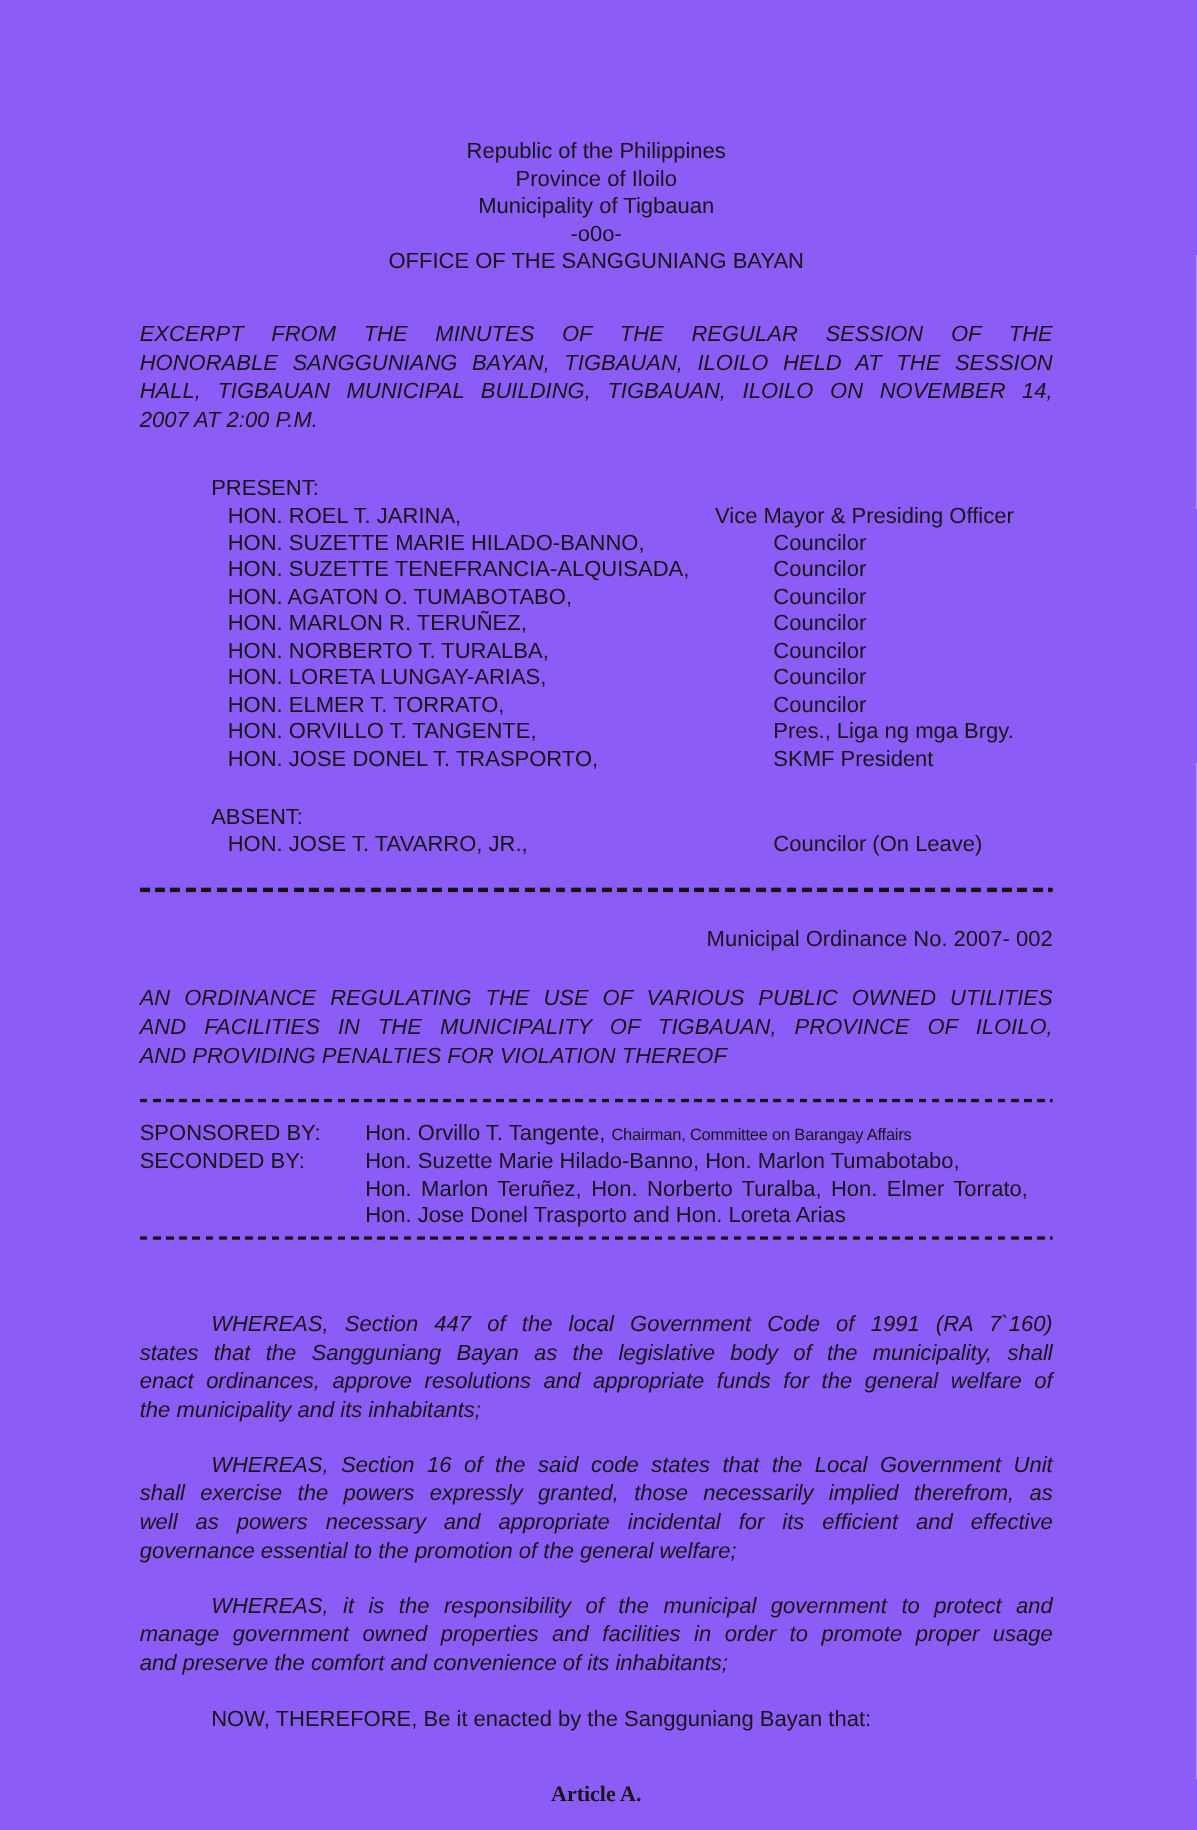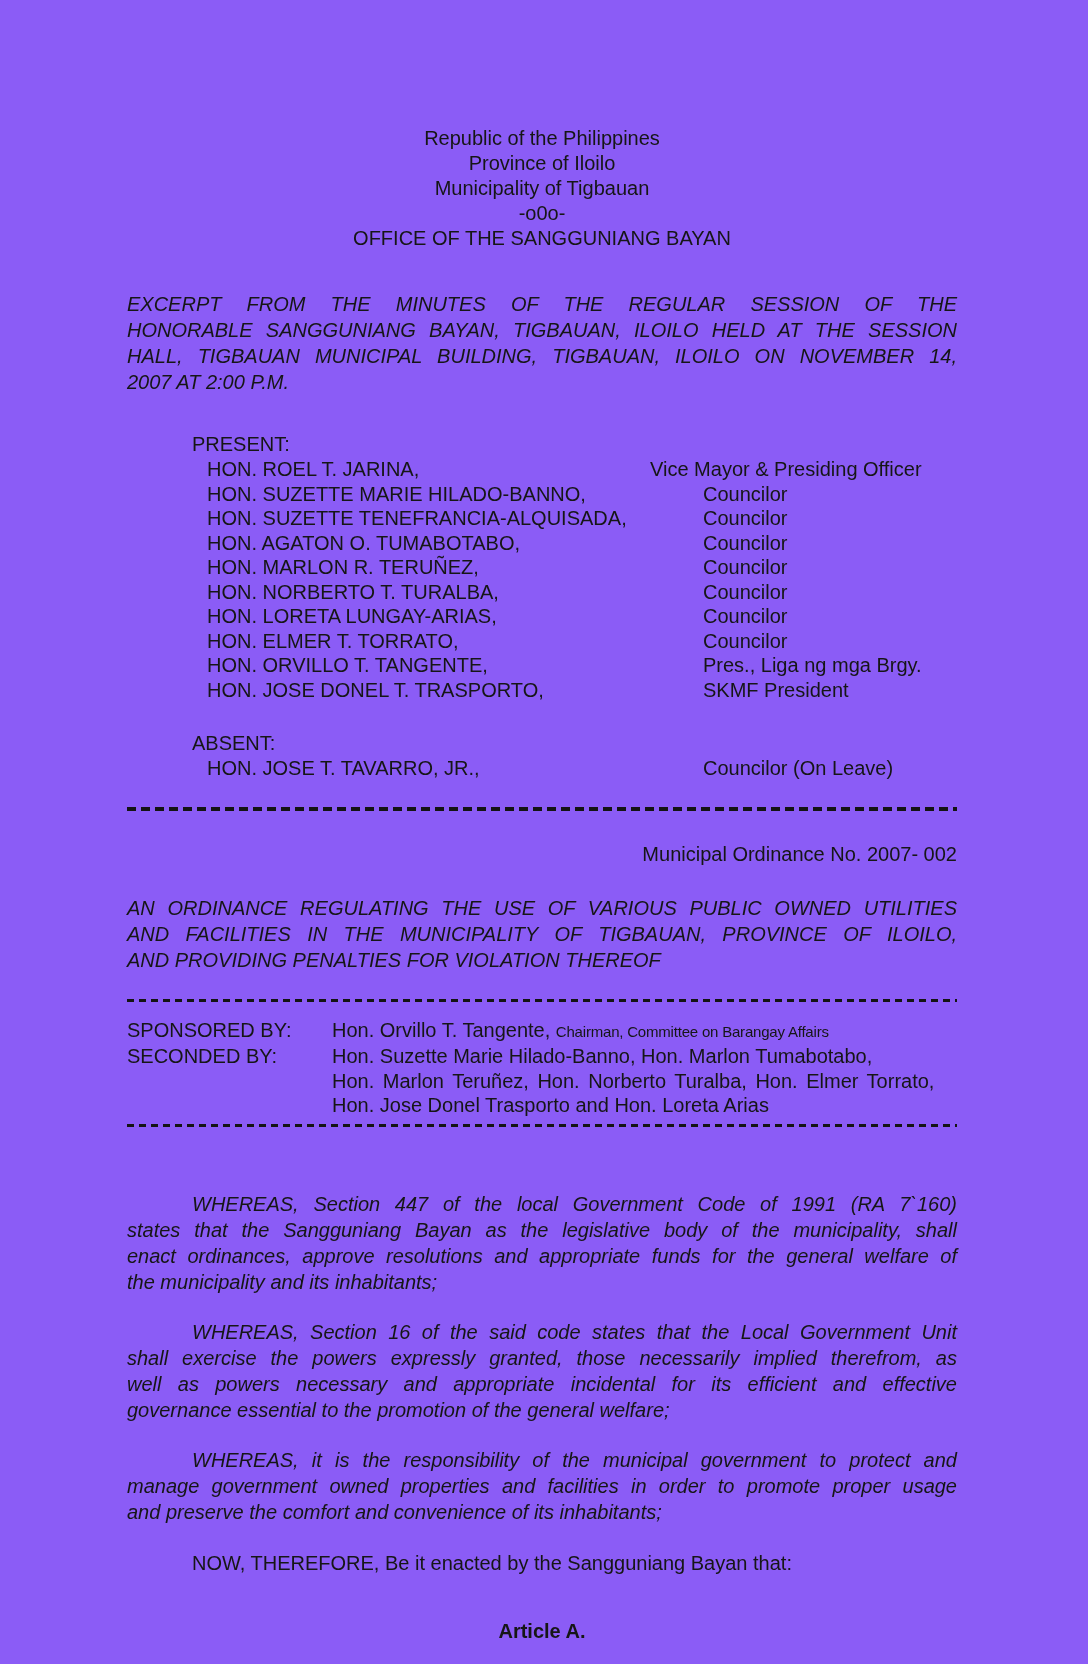--- a/index.html
+++ b/index.html
@@ -49,21 +49,21 @@
   .sp-row { display:flex; align-items:flex-start; }
   .sp-label { width:205px; flex:0 0 auto; }
   .sp-content { flex:1 1 auto; }
   .sp-role { font-size:15px; letter-spacing:-0.2px; }
   .seconded-line2 { word-spacing:3px; }
   .dashes.after-sponsor { margin-top:6px; }
   
   .whereas { margin-top:24px; }
   .whereas.first { margin-top:64px; }
   .enactment { margin-top:25px; padding-left:65px; }
-  .article-heading { margin-top:42px; text-align:center; font-weight:bold; }
+  .article-heading { margin-top:42px; text-align:center; font-weight:bold;font-family:Liberation Serif, serif; }
 </style>
 </head>
 <body>
 
 <div class="page">
   <div class="content">
 
     <div class="doc-header">
       <div>Republic of the Philippines</div>
       <div>Province of Iloilo</div>

